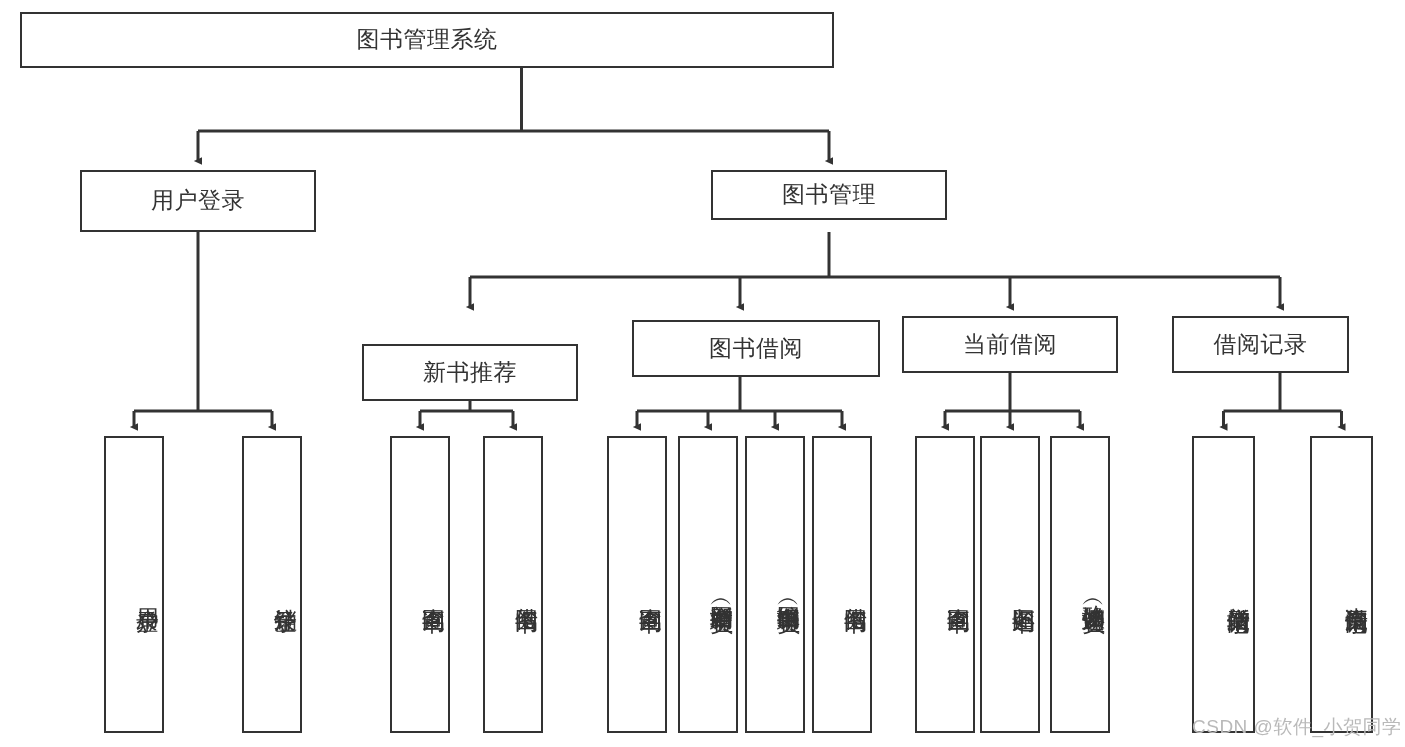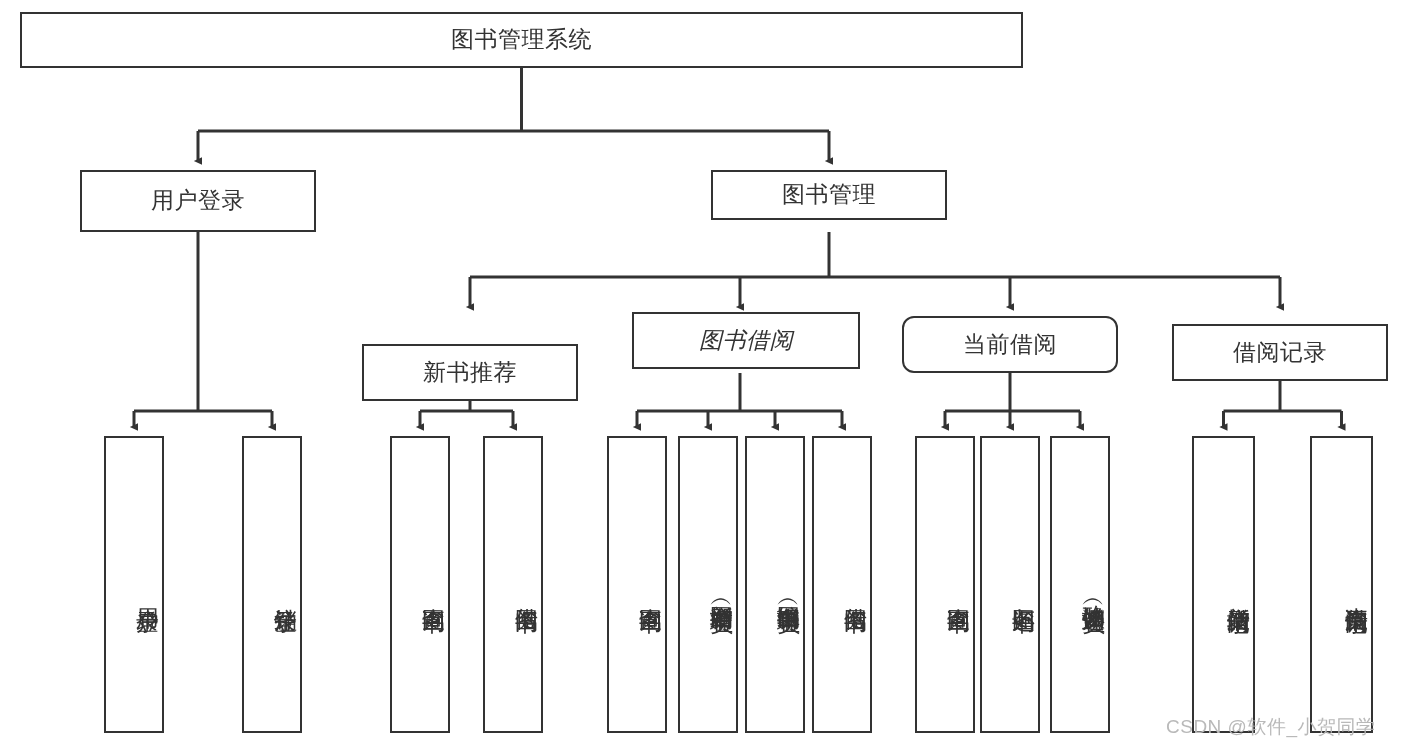--- a/index.html
+++ b/index.html
@@ -106,39 +106,39 @@
         <path d="M1010,411 L1010,427" marker-end="url(#arrowhead)"></path>
         <path d="M1080,411 L1080,427" marker-end="url(#arrowhead)"></path>
         <path d="M1280,373 L1280,411"></path>
         <path d="M1223.5,411 L1341.5,411"></path>
         <path d="M1223.5,411 L1223.5,427" marker-end="url(#arrowhead)"></path>
         <path d="M1341.5,411 L1341.5,427" marker-end="url(#arrowhead)"></path>
       </g>
   </svg>
 
   <div id="node-layer">
-      <div class="node horiz" style="left: 20px; top: 12px; width: 1003px; height: 56px;">
+      <div class="node horiz" style="left: 20px; top: 12px; width: 814px; height: 56px;">
         <span class="node-label">图书管理系统</span>
       </div>
       <div class="node horiz" style="left: 80px; top: 170px; width: 236px; height: 62px;">
         <span class="node-label">用户登录</span>
       </div>
       <div class="node horiz" style="left: 711px; top: 170px; width: 236px; height: 50px;">
         <span class="node-label">图书管理</span>
       </div>
       <div class="node horiz" style="left: 362px; top: 316px; width: 216px; height: 57px; margin-top: 28px;">
         <span class="node-label">新书推荐</span>
       </div>
-      <div class="node horiz" style="left: 632px; top: 312px; width: 228px; height: 57px; font-style: italic;">
+      <div class="node horiz" style="left: 632px; top: 320px; width: 248px; height: 57px;">
         <span class="node-label">图书借阅</span>
       </div>
-      <div class="node horiz" style="left: 902px; top: 316px; width: 216px; height: 57px; border-radius: 12px;">
+      <div class="node horiz" style="left: 902px; top: 316px; width: 216px; height: 57px;">
         <span class="node-label">当前借阅</span>
       </div>
-      <div class="node horiz" style="left: 1172px; top: 324px; width: 216px; height: 57px;">
+      <div class="node horiz" style="left: 1172px; top: 316px; width: 177px; height: 57px;">
         <span class="node-label">借阅记录</span>
       </div>
       <div class="node vert" style="left: 104px; top: 436px; width: 60px; height: 297px;">
         <span class="node-label">用户登录</span>
       </div>
       <div class="node vert" style="left: 242px; top: 436px; width: 60px; height: 297px;">
         <span class="node-label">注销登录</span>
       </div>
       <div class="node vert" style="left: 390px; top: 436px; width: 60px; height: 297px;">
         <span class="node-label">查询图书</span>
@@ -168,15 +168,15 @@
         <span class="node-label">确认归还（管理员）</span>
       </div>
       <div class="node vert" style="left: 1192px; top: 436px; width: 63px; height: 297px;">
         <span class="node-label">新增借阅记录</span>
       </div>
       <div class="node vert" style="left: 1310px; top: 436px; width: 63px; height: 297px;">
         <span class="node-label">查询借阅记录</span>
       </div>
     </div>
 
-  <div class="watermark" style="left: 1166px; top: 714px;">CSDN @软件_小贺同学</div>
+  <div class="watermark" style="left: 1192px; top: 714px;">CSDN @软件_小贺同学</div>
 
 </div>
 
 </body></html>

